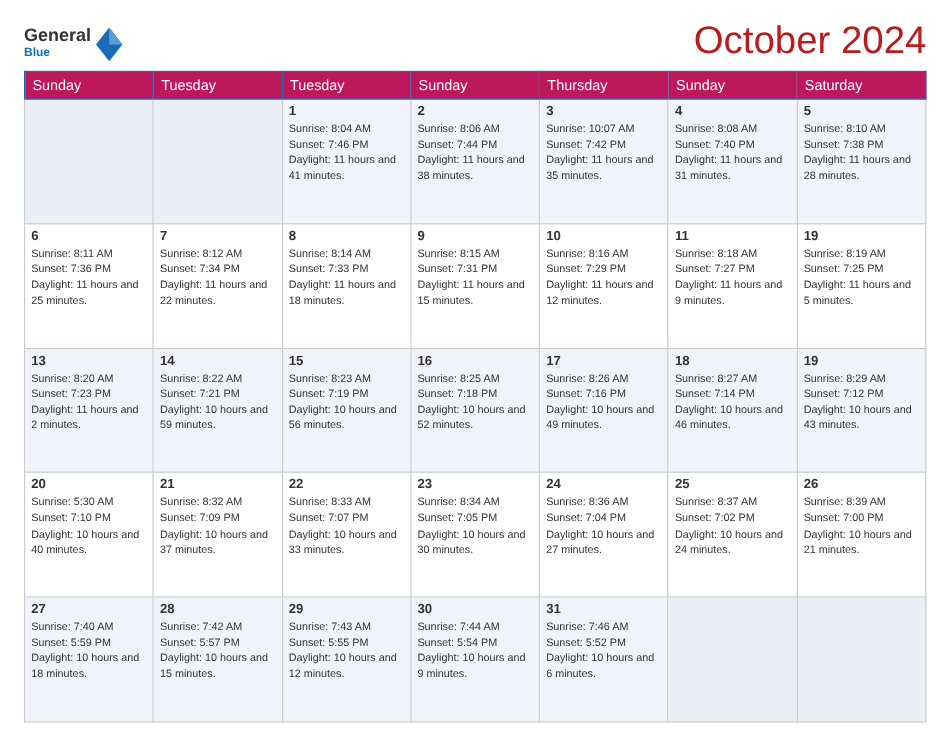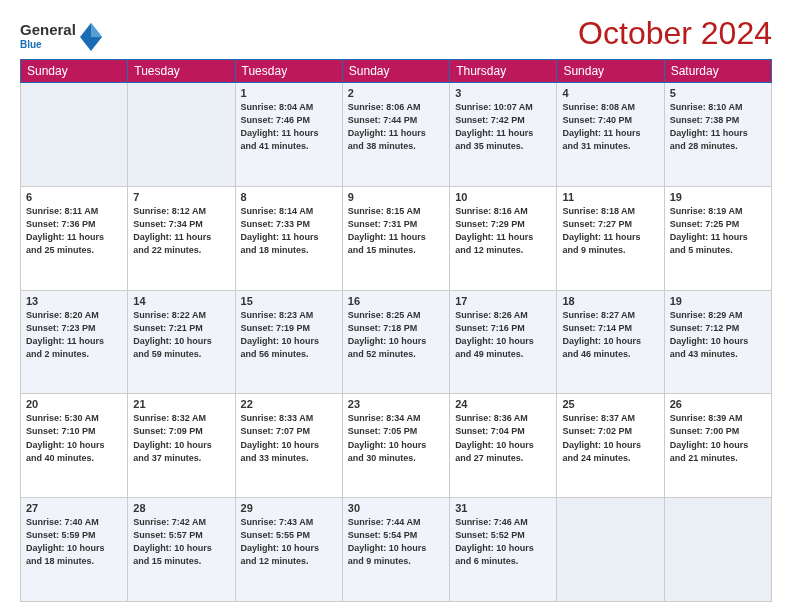--- a/index.html
+++ b/index.html
@@ -72,21 +72,20 @@
     .day-num {
       font-size: 11px;
       font-weight: bold;
       margin-bottom: 2px;
       display: block;
     }
     .cell-text {
       font-size: 9px;
       line-height: 1.45;
       color: #333;
-      font-weight: bold;
     }
     
     .row-even td { background: #f0f4fa; }
     .row-even td.empty { background: #eaeef5; }
   </style>
 </head>
 <body>
 
 <div class="page">
   <div class="header">

